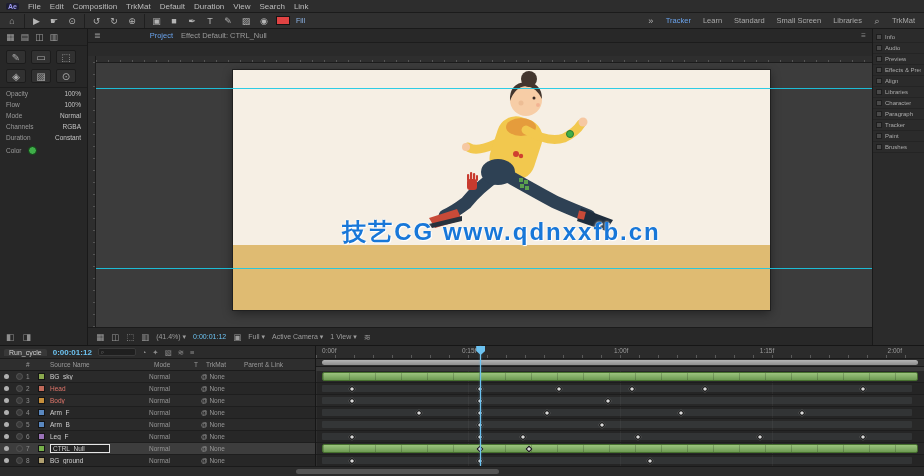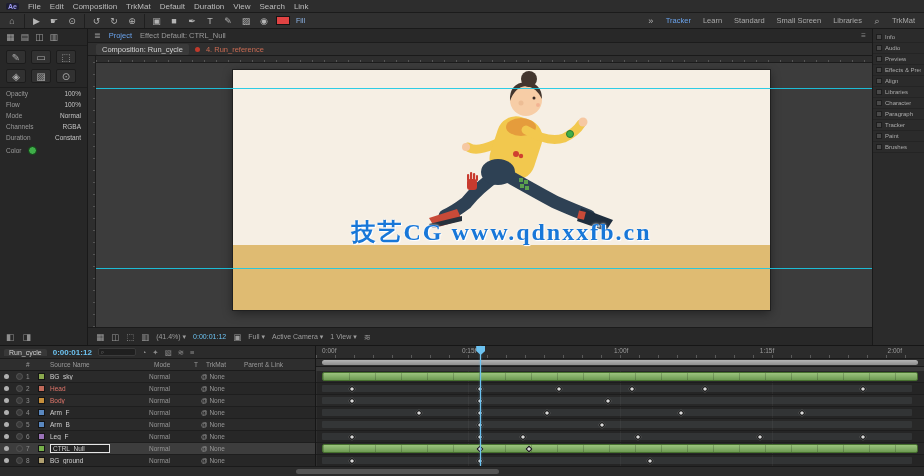--- a/index.html
+++ b/index.html
@@ -36,32 +36,32 @@
   .lp-row b { color:#c4c4c4; font-weight:normal; }
   .lp-color { display:flex; align-items:center; gap:6px; padding:3px 6px; font-size:6.5px; color:#9a9a9a; }
   .dot { width:9px; height:9px; border-radius:50%; background:#3fae49; border:1px solid #0f3b14; }
   .lp-bottom { position:absolute; bottom:3px; left:6px; display:flex; gap:8px; font-size:9px; color:#8f8f8f; }
 
   
   .comppanel { position:absolute; left:88px; top:29px; width:784px; height:316px; background:#2a2a2a; }
   .ptabs { position:absolute; left:0; top:0; right:0; height:14px; background:#282828; border-bottom:1px solid #1c1c1c;
     display:flex; align-items:center; gap:8px; padding:0 6px; font-size:7.5px; }
   .ptab { color:#9a9a9a; }
-  .ptab.active { color:#6aa3ec; }
+  .ptab.active { color:#6aa3ec;margin-left:41px; }
   .picon { color:#8a8a8a; font-size:8px; }
   .vtabs { position:absolute; left:0; top:14px; right:0; height:13px; background:#2f2f2f; border-bottom:1px solid #1a1a1a;
     display:flex; align-items:center; gap:6px; padding:0 8px; font-size:7.5px; }
   .active2 { color:#d3d3d3; background:#3a3a3a; padding:1px 6px; border-radius:2px; }
   .rdot { width:5px; height:5px; border-radius:50%; background:#c0392b; }
   .sec { color:#c96a52; }
   .ruler-h { position:absolute; left:8px; top:27px; right:0; height:7px; background:#2e2e2e; border-bottom:1px solid #1c1c1c;
     background-image:repeating-linear-gradient(90deg,#555 0 1px,transparent 1px 12px); background-size:100% 3px; background-position:0 4px; background-repeat:no-repeat; }
   .ruler-v { position:absolute; left:0; top:27px; bottom:18px; width:8px; background:#2e2e2e; border-right:1px solid #1c1c1c;
     background-image:repeating-linear-gradient(0deg,#555 0 1px,transparent 1px 12px); background-size:3px 100%; background-position:5px 0; background-repeat:no-repeat; }
-  .viewer { position:absolute; left:8px; top:34px; right:0; bottom:18px; background:#3c3c3c; overflow:hidden;font-family:Liberation Serif, serif; }
+  .viewer { position:absolute; left:8px; top:34px; right:0; bottom:18px; background:#3c3c3c; overflow:hidden; }
   .comp-image { position:absolute; left:137px; top:7px; width:537px; height:240px; background:#f6efe4;
     box-shadow:0 0 0 1px #202020, 0 3px 10px rgba(0,0,0,.45); }
   .ground { position:absolute; left:0; right:0; top:175px; bottom:0; background:#dfbb72; }
   .watermark { position:absolute; left:0; right:0; top:146px; text-align:center; font-size:24px; font-weight:bold;
     color:#1877d8; letter-spacing:2px; text-shadow:0 0 3px #fff,0 0 1px #fff,1px 1px 0 #fff; white-space:nowrap; }
   .guide { position:absolute; left:0; right:0; height:1px; background:#19c9e4; opacity:.9; }
   .g1 { top:25px; } .g2 { top:205px; }
   .cbottom { position:absolute; left:0; right:0; bottom:0; height:18px; background:#282828; border-top:1px solid #1b1b1b;
     display:flex; align-items:center; gap:7px; padding:0 8px; font-size:7px; color:#9d9d9d; }
   .cb-ic { font-size:8.5px; color:#9a9a9a; }
@@ -215,25 +215,20 @@
   </div>
 
   <div class="comppanel">
     <div class="ptabs">
       <span class="picon">≣</span>
       <span class="ptab active">Project</span>
       <span class="ptab">Effect Default: CTRL_Null</span>
       <span class="flex-sp"></span>
       <span class="picon">≡</span>
     </div>
-    <div class="vtabs">
-      <span class="active2">Composition: Run_cycle</span>
-      <span class="rdot"></span>
-      <span class="sec">4. Run_reference</span>
-    </div>
     <div class="ruler-h"></div>
     <div class="ruler-v"></div>
     <div class="viewer">
       <div class="comp-image">
         <div class="ground"></div>
         <svg width="537" height="240" viewBox="0 0 537 240" style="position:absolute;left:0;top:0">
 
           <path d="M288,60 Q266,74 251,78 Q241,81 235,77" fill="none" stroke="#f2c84e" stroke-width="9" stroke-linecap="round"></path>
           <circle cx="233" cy="77" r="4" fill="#f6c8a2"></circle>
 

